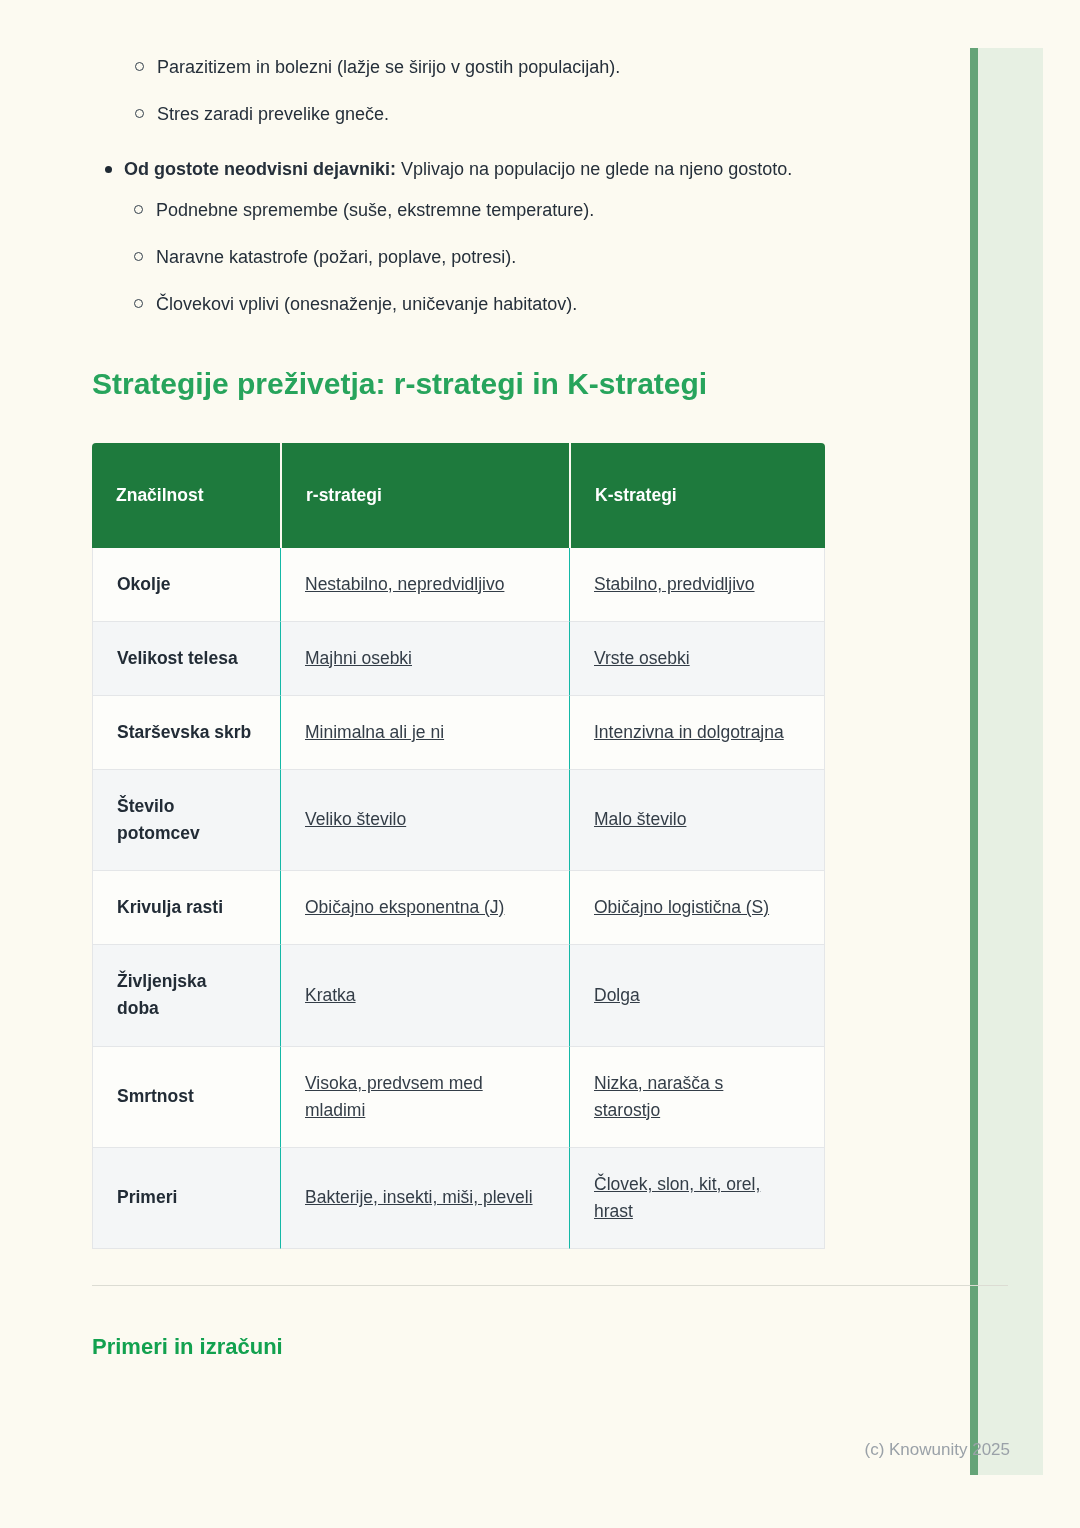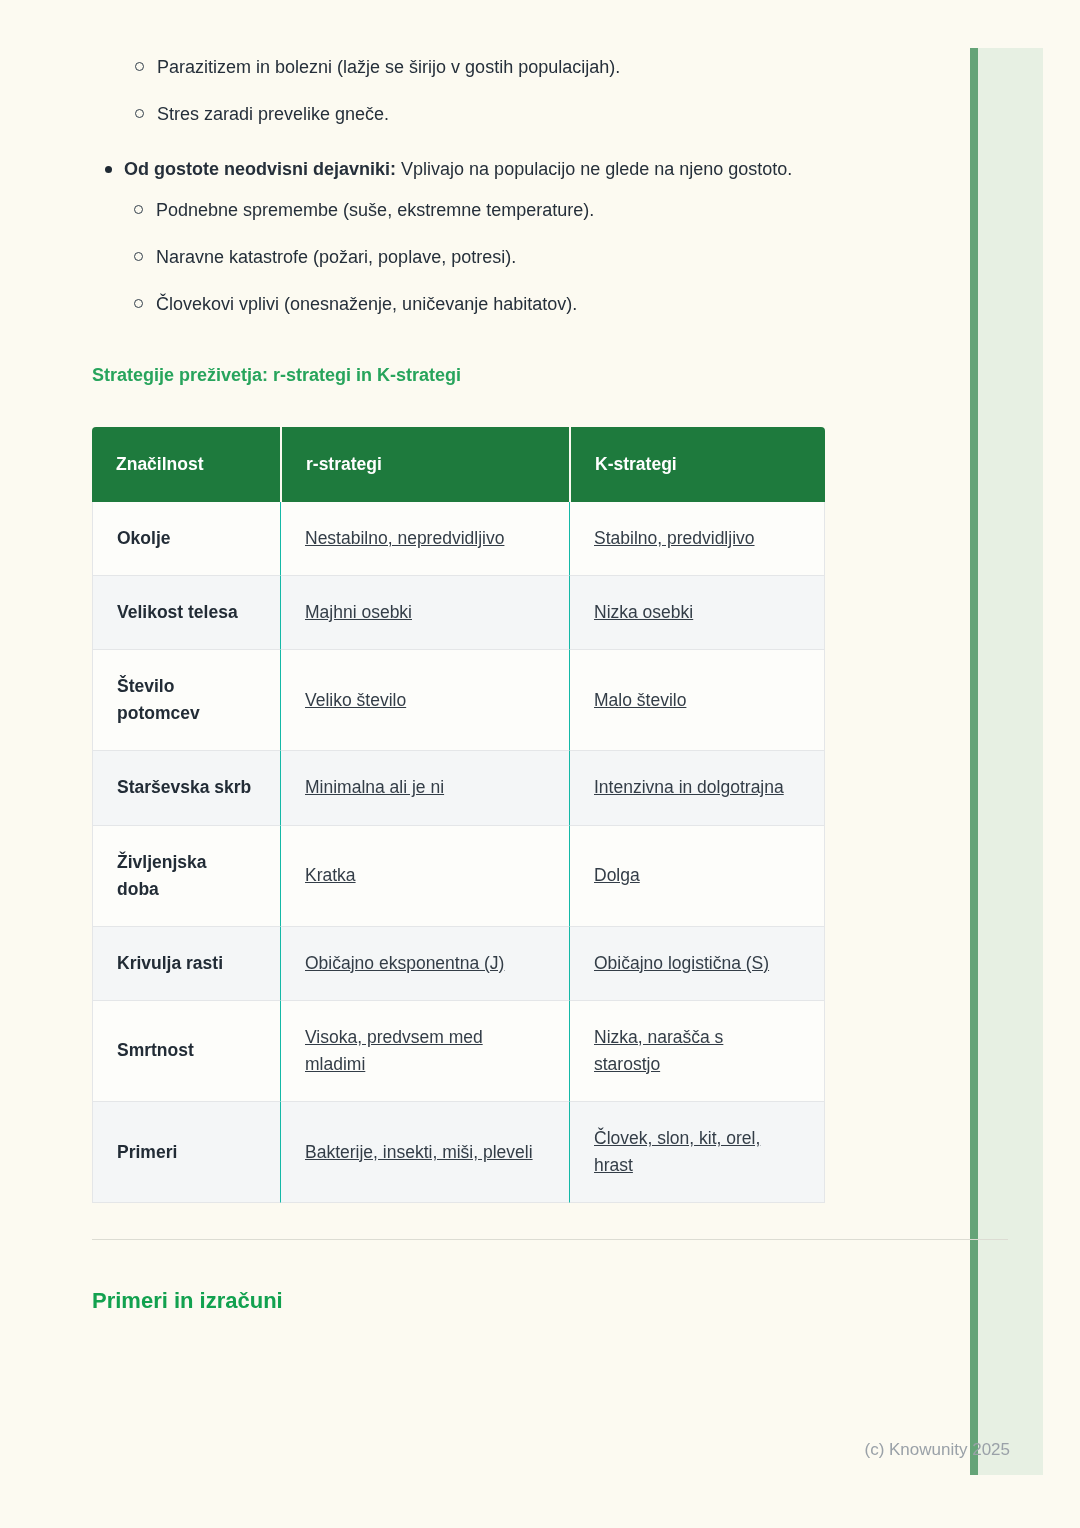--- a/index.html
+++ b/index.html
@@ -46,21 +46,21 @@
     margin:10px 12px 0 13px;
   }
   .main-body { flex:1; }
   .main-text { line-height:1.5; }
   .main-text strong { font-weight:700; }
   .inner-list { margin-top:14px; }
   .inner-list .sub-item:last-child { margin-bottom:12px; }
 
   .section-heading {
     margin-top:34px;
-    font-size:18px; font-weight:700;
+    font-size:30px; font-weight:700;
     color:var(--section-heading-green,#27a45c);
     line-height:1.3;
   }
 
   .intro {
     margin-top:22px;
     line-height:1.7;
     text-align:justify;
   }
 
@@ -69,21 +69,21 @@
     border-collapse:separate; border-spacing:0;
     table-layout:fixed; width:733px;
     font-size:17.5px;
   }
   col.c1 { width:188px; }
   col.c2 { width:289px; }
   col.c3 { width:256px; }
   thead th {
     background:var(--header-green,#1e7a3d);
     color:#ffffff; font-weight:700;
-    text-align:left; padding:25px 24px;
+    text-align:left; padding:40px 24px;
     line-height:1.4;
   }
   thead th:first-child { border-top-left-radius:4px; }
   thead th:last-child { border-top-right-radius:4px; }
   thead th + th { border-left:2px solid var(--page-bg,#fcfaf1); }
   tbody td {
     padding:23px 24px;
     vertical-align:middle;
     line-height:1.55;
     color:#333d47;
@@ -178,43 +178,43 @@
     </thead>
     <tbody>
       <tr>
         <td>Okolje</td>
         <td>Nestabilno, nepredvidljivo</td>
         <td>Stabilno, predvidljivo</td>
       </tr>
       <tr>
         <td>Velikost telesa</td>
         <td>Majhni osebki</td>
-        <td>Nizka osebki</td>
+        <td>Vrste osebki</td>
+      </tr>
+      <tr>
+        <td>Starševska skrb</td>
+        <td>Minimalna ali je ni</td>
+        <td>Intenzivna in dolgotrajna</td>
       </tr>
       <tr>
         <td>Število potomcev</td>
         <td>Veliko število</td>
         <td>Malo število</td>
       </tr>
       <tr>
-        <td>Starševska skrb</td>
-        <td>Minimalna ali je ni</td>
-        <td>Intenzivna in dolgotrajna</td>
+        <td>Krivulja rasti</td>
+        <td>Običajno eksponentna (J)</td>
+        <td>Običajno logistična (S)</td>
       </tr>
       <tr>
         <td>Življenjska doba</td>
         <td>Kratka</td>
         <td>Dolga</td>
       </tr>
       <tr>
-        <td>Krivulja rasti</td>
-        <td>Običajno eksponentna (J)</td>
-        <td>Običajno logistična (S)</td>
-      </tr>
-      <tr>
         <td>Smrtnost</td>
         <td>Visoka, predvsem med mladimi</td>
         <td>Nizka, narašča s starostjo</td>
       </tr>
       <tr>
         <td>Primeri</td>
         <td>Bakterije, insekti, miši, pleveli</td>
         <td>Človek, slon, kit, orel, hrast</td>
       </tr>
     </tbody>

